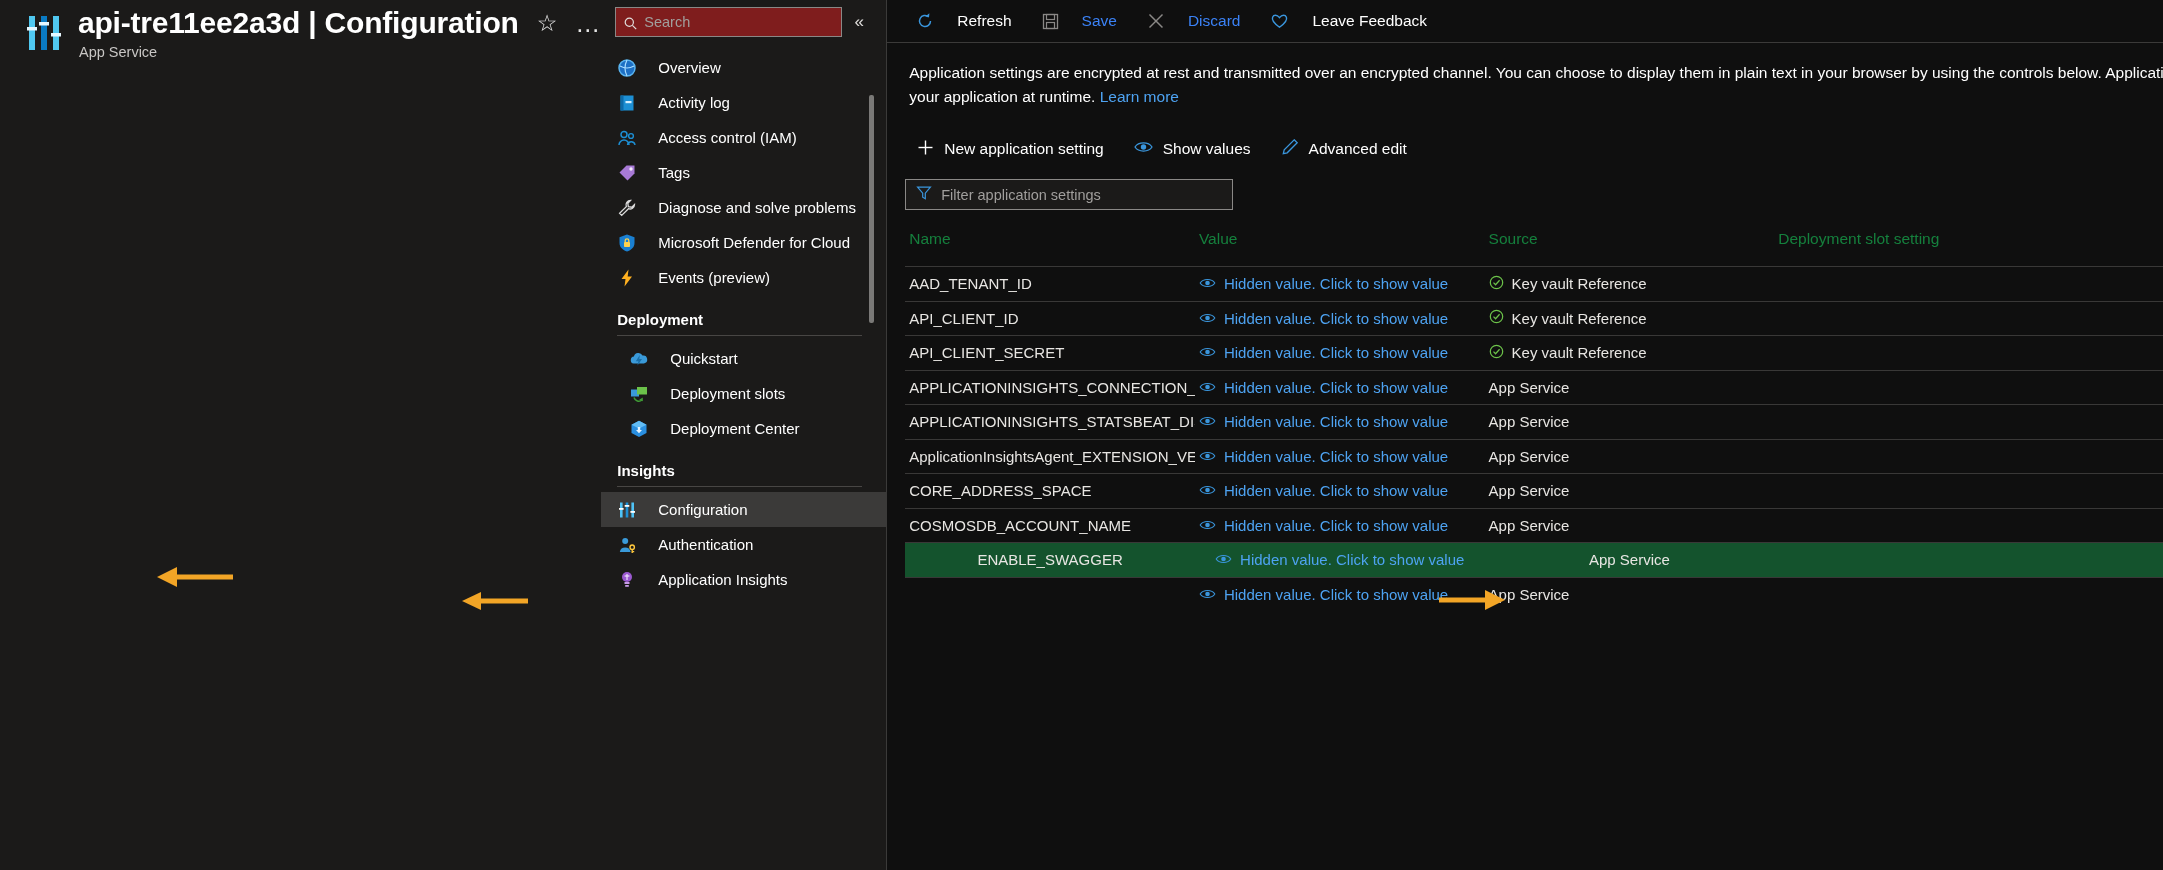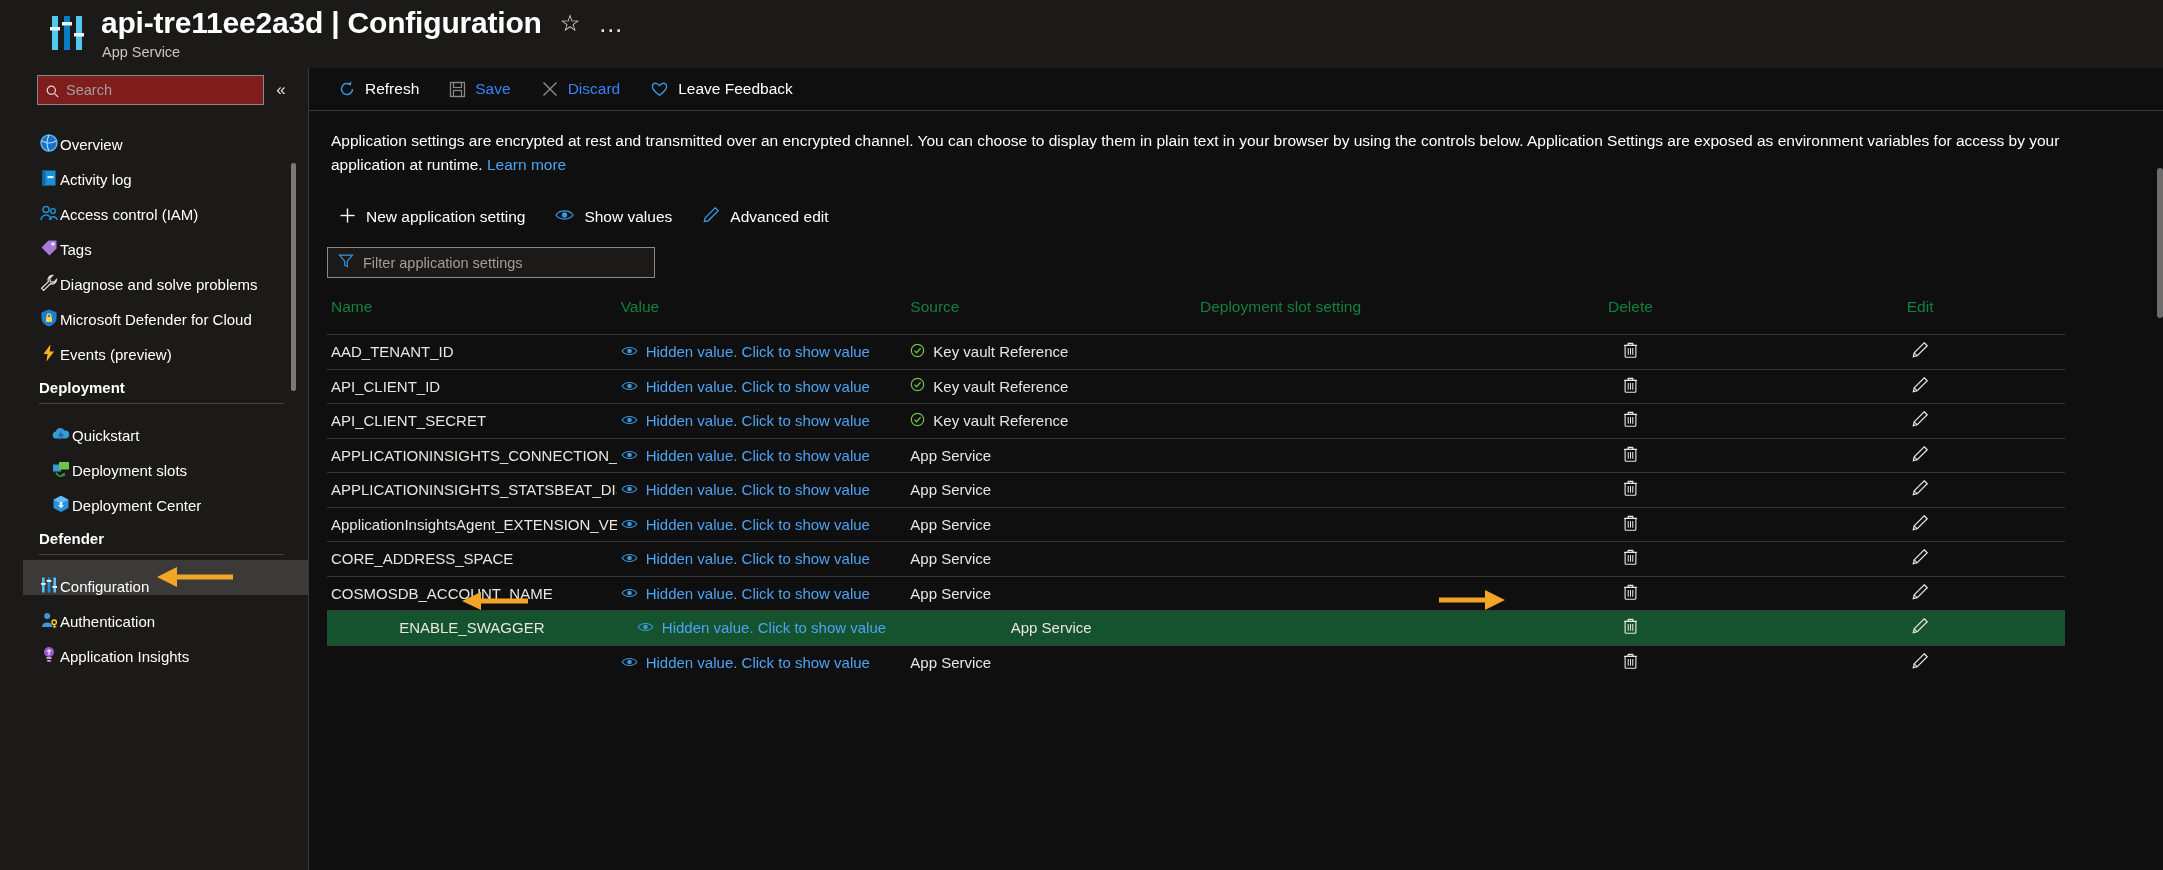--- a/index.html
+++ b/index.html
@@ -3,21 +3,21 @@
 <meta charset="utf-8">
 <style>
   * { box-sizing: border-box; margin: 0; padding: 0; }
   html, body {
     width: 2163px; height: 870px;
     background: #1b1a19;
     font-family: "Liberation Sans", sans-serif;
     color: #ffffff;
     overflow: hidden;
   }
-  #app { position: relative; width: 2163px; height: 870px; display: flex; flex-direction: column; padding-left: 23px; }
+  #app { position: relative; width: 2163px; height: 870px; display: flex; flex-direction: row; }
 
   
   .titlebar { height: 68px; display: flex; align-items: flex-start; padding: 6px 0 0 20px; flex: 0 0 auto; }
   .res-icon { width: 38px; height: 42px; margin: 6px 14px 0 6px; flex: 0 0 auto; position: relative; }
   .title-block { display: flex; flex-direction: column; justify-content: flex-start; }
   .title-row { display: flex; align-items: center; gap: 18px; }
   .page-title { font-size: 30px; font-weight: bold; letter-spacing: -0.2px; color: #ffffff; white-space: nowrap; }
   .star-icon { font-size: 23px; color: #e6e6e6; line-height: 1; cursor: pointer; }
   .ellipsis-icon { font-size: 25px; color: #e6e6e6; line-height: 0.6; letter-spacing: 1px; cursor: pointer; }
   .subtitle { font-size: 14.5px; color: #c8c6c4; margin-top: 4px; margin-left: 1px; }
@@ -34,39 +34,39 @@
   }
   .search-box .magnifier { width: 13px; height: 13px; flex: 0 0 auto; }
   .search-box input {
     background: transparent; border: 0; outline: 0; color: #e1dfdd;
     font-family: "Liberation Sans", sans-serif; font-size: 14.5px; width: 100%;
   }
   .search-box input::placeholder { color: #a19f9d; }
   .collapse-btn { width: 26px; text-align: center; color: #e1dfdd; font-size: 17px; cursor: pointer; margin-left: 4px; }
 
   .navlist { padding-top: 6px; }
-  .navitem { display: flex; align-items: flex-end; height: 35px; padding-left: 16px; gap: 1px; cursor: pointer; position: relative; }
+  .navitem { display: flex; align-items: center; height: 35px; padding-left: 16px; gap: 21px; cursor: pointer; position: relative; }
   .navitem.selected { background: #3b3a39; }
   .navitem .nicon { width: 20px; height: 20px; flex: 0 0 auto; display: flex; align-items: center; justify-content: center; }
   .navitem .nlabel { font-size: 15px; color: #ffffff; white-space: nowrap; }
   .navgroup { padding: 16px 0 0 16px; }
   .navgroup .ghead { font-size: 15px; font-weight: bold; color: #ffffff; margin-bottom: 7px; }
   .navgroup .grule { height: 1px; background: #484644; margin-right: 24px; }
 
   
   .nav-scroll { position: absolute; left: 268px; top: 95px; width: 5px; height: 228px; background: #7a7977; border-radius: 2px; }
 
   
   .vrule { width: 1px; background: #3b3a39; flex: 0 0 auto; }
 
   
   .content { flex: 1 1 auto; background: #0f0f0f; display: flex; flex-direction: column; min-width: 0; position: relative; }
 
   .toolbar { height: 42px; display: flex; align-items: center; gap: 0; padding-left: 14px; flex: 0 0 auto; }
-  .tbtn { display: flex; align-items: center; gap: 9px; padding: 0 15px; height: 34px; cursor: pointer; }
+  .tbtn { display: flex; align-items: center; gap: 23px; padding: 0 15px; height: 34px; cursor: pointer; }
   .tbtn .tlabel { font-size: 15.5px; color: #ffffff; white-space: nowrap; }
   .tbtn.disabled { cursor: default; }
   .tbtn.disabled .tlabel { color: #3b82f6; }
   .tbtn svg { display: block; }
   .toolbar-rule { height: 1px; background: #3b3a39; margin: 0; }
 
   .desc {
     padding: 18px 22px 12px 22px; font-size: 15.5px; line-height: 1.55; color: #ffffff;
     max-width: 1780px;
   }
@@ -255,21 +255,21 @@
                 <svg width="20" height="20" viewBox="0 0 20 20">
                   <path d="M10 1.8 L17.5 5.7 V14 L10 18 L2.5 14 V5.7 Z" fill="#2a8fe0"></path>
                   <path d="M10 1.8 L17.5 5.7 L10 9.6 L2.5 5.7 Z" fill="#62bdf5"></path>
                   <path d="M8.8 8 h2.4 v3 h1.8 L10 14.3 L7 11 h1.8 Z" fill="#e6f4ff"></path>
                 </svg>
               </span>
               <span class="nlabel">Deployment Center</span>
             </div>
           </div>
           <div class="navgroup">
-            <div class="ghead">Defender</div>
+            <div class="ghead">Insights</div>
             <div class="grule"></div>
           </div>
           <div style="margin-top: 5px;">
             <div class="navitem selected">
               <span class="nicon">
                 <svg width="20" height="20" viewBox="0 0 20 20">
                   <rect x="3" y="2.5" width="2.6" height="15" fill="#4fc3f7"></rect>
                   <rect x="8.7" y="2.5" width="2.6" height="15" fill="#1d8fd4"></rect>
                   <rect x="14.4" y="2.5" width="2.6" height="15" fill="#4fc3f7"></rect>
                   <rect x="2" y="8" width="4.6" height="1.8" fill="#ffffff"></rect>

